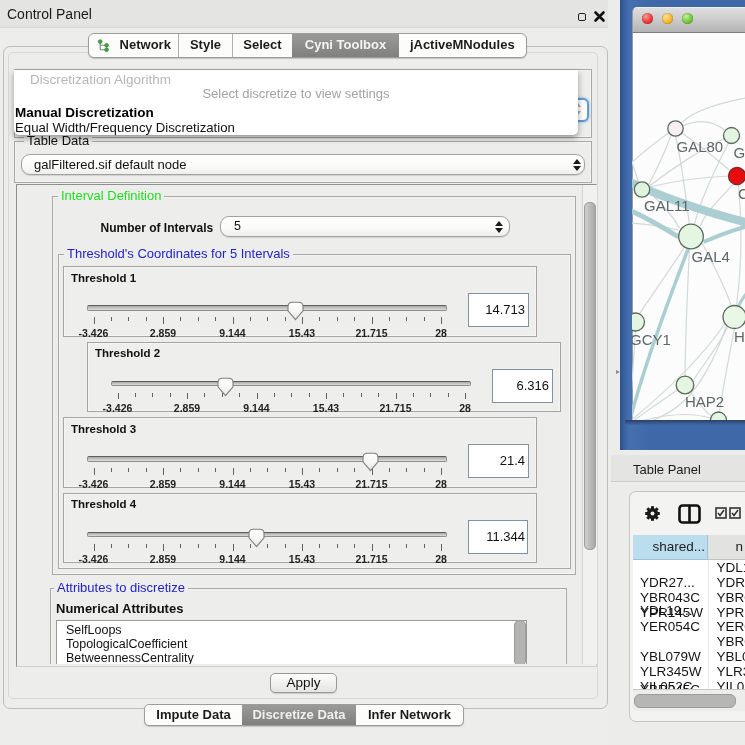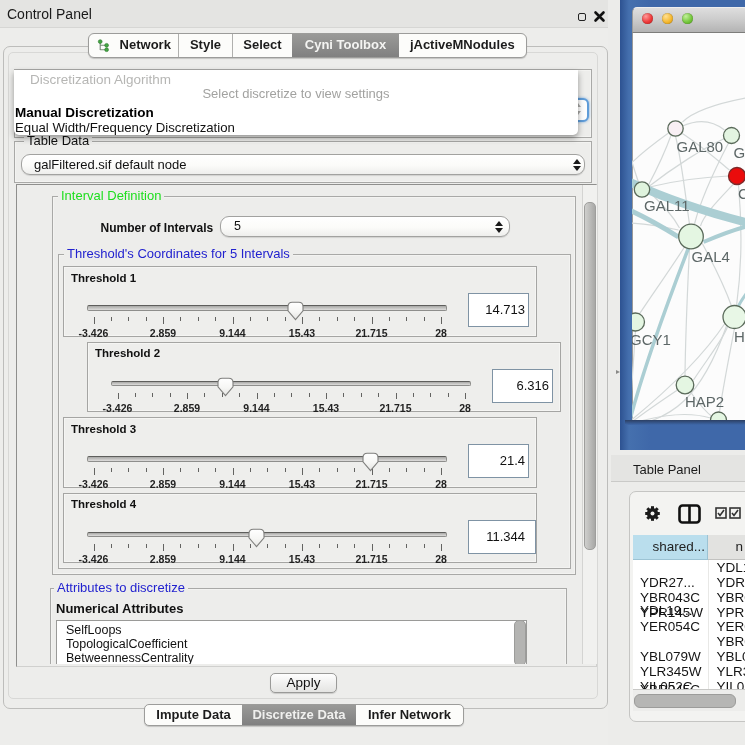--- a/index.html
+++ b/index.html
@@ -218,21 +218,21 @@
           <div class="tick" style="left:324.9px;top:50px;height:4px;"></div>
           <div class="tick" style="left:342.2px;top:50px;height:4px;"></div>
           <div class="tick" style="left:359.6px;top:50px;height:4px;"></div>
           <div class="tick" style="left:377.0px;top:50px;height:6.8px;"></div>
           <div class="tlab" style="left:4.5px;top:59.5px;">-3.426</div>
           <div class="tlab" style="left:74.0px;top:59.5px;">2.859</div>
           <div class="tlab" style="left:143.5px;top:59.5px;">9.144</div>
           <div class="tlab" style="left:213.0px;top:59.5px;">15.43</div>
           <div class="tlab" style="left:282.5px;top:59.5px;">21.715</div>
           <div class="tlab" style="left:352.0px;top:59.5px;">28</div>
-          <div class="abs" style="left:404px;top:26px;width:56px;height:32px;border:1px solid #7f93a4;background:#fff;font-size:13px;color:#111;text-align:right;line-height:32px;padding-right:10px;">11.344</div>
+          <div class="abs" style="left:404px;top:26px;width:56px;height:32px;border:1px solid #7f93a4;background:#fff;font-size:13px;color:#111;text-align:right;line-height:32px;padding-right:2px;">11.344</div>
           <svg class="abs" style="left:183.5px;top:34px;" width="17" height="20" viewBox="0 0 17 20">
 <defs>
               <linearGradient id="th3" x1="0" y1="0" x2="0" y2="1">
 <stop offset="0" stop-color="#ffffff"></stop>
                 <stop offset=".55" stop-color="#f6f6f4"></stop>
                 <stop offset="1" stop-color="#e4e4e2"></stop>
               </linearGradient>
             </defs>
 <path d="M1,5.5 Q1,1.2 5.2,1.2 L11.8,1.2 Q16,1.2 16,5.5 L16,9.8 L8.5,18.6 L1,9.8 Z" fill="url(#th3)" stroke="#7f7f7d" stroke-width="1.1"></path>
           </svg>

